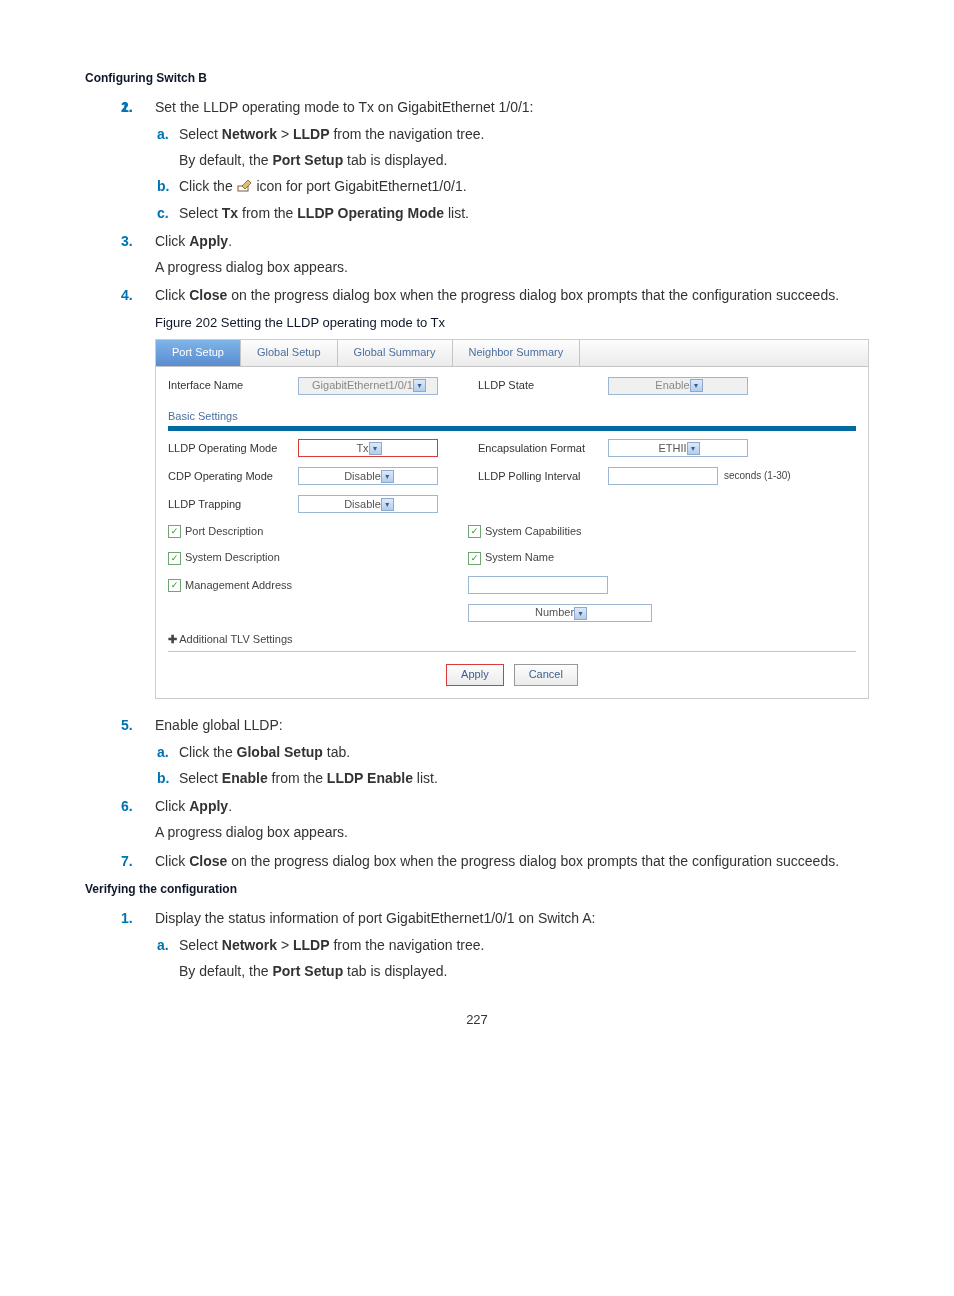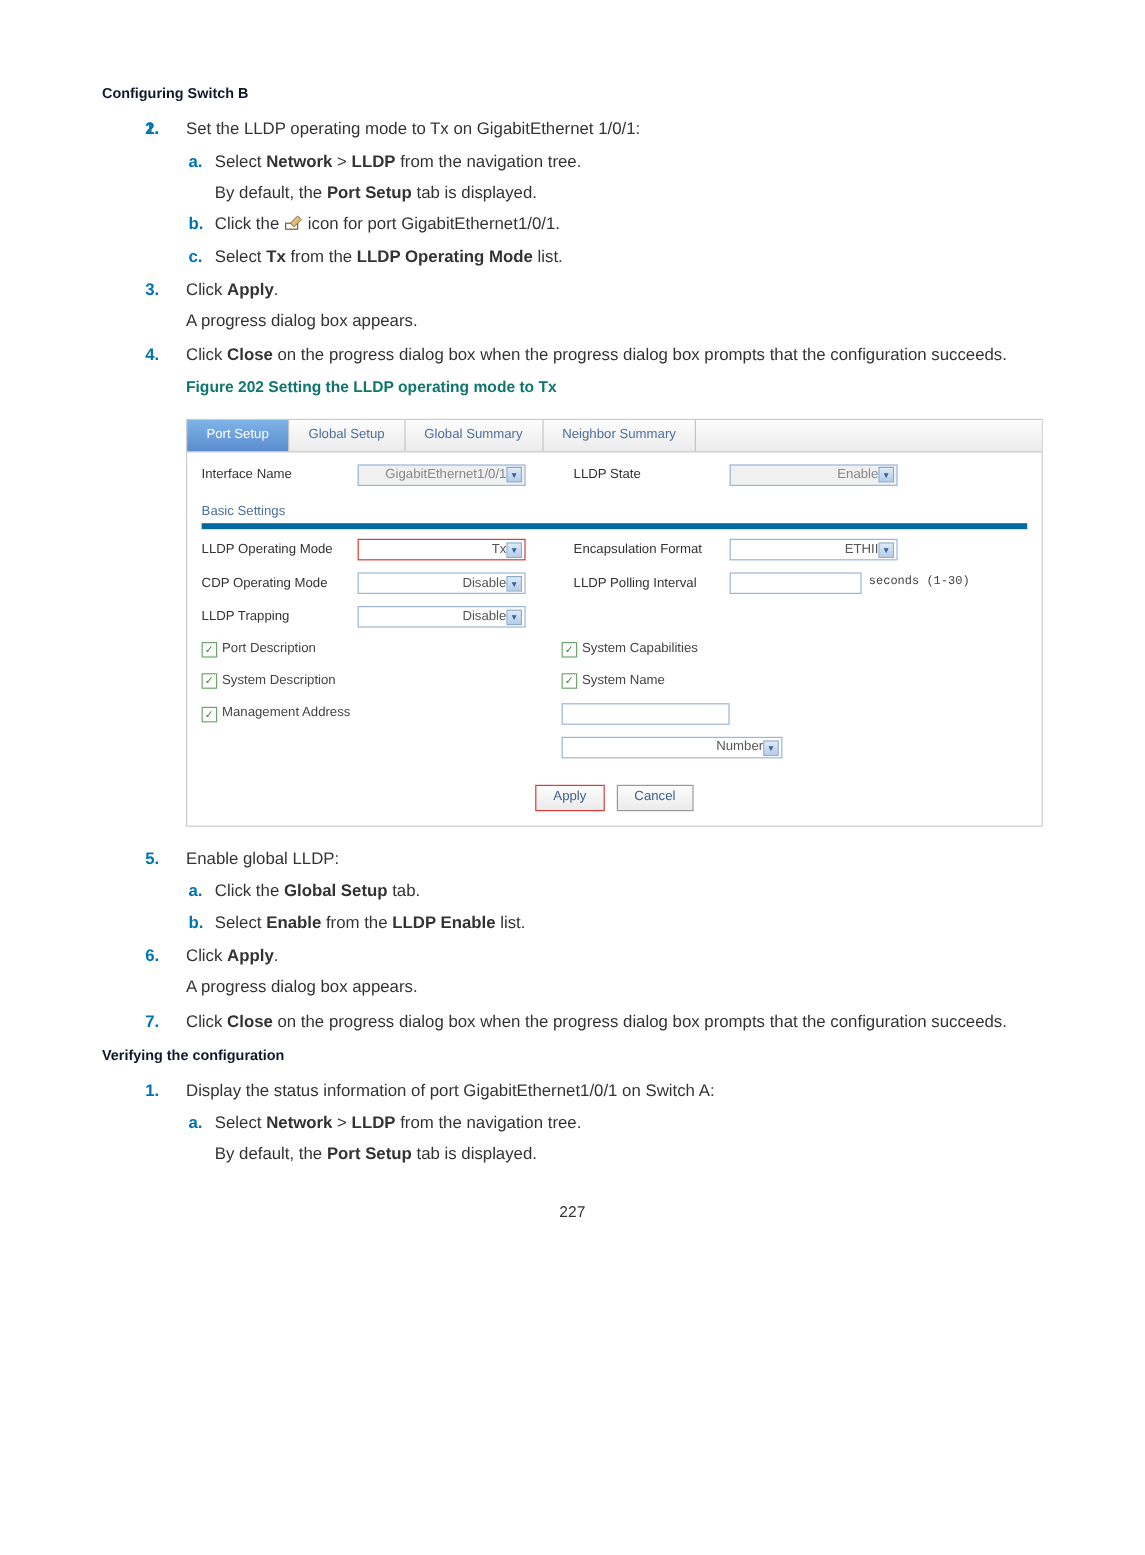--- a/index.html
+++ b/index.html
@@ -42,24 +42,24 @@
     position: relative;
     margin-bottom: 6px;
   }
   ol.lettered > li > .letter {
     position: absolute;
     left: -22px;
     color: #0073b3;
     font-weight: bold;
   }
   .figcap {
-    color: #0f766e;
-    font-weight: bold;
+    color: #0f172a;
+    font-weight: normal;
     font-size: 13px;
-    margin: 8px 0 16px 0;
+    margin: 8px 0 6px 0;
   }
   .screenshot {
     border: 1px solid #ccc;
     margin: 0 0 16px 0;
     font-size: 11px;
     color: #444;
     background: #fff;
   }
   .tabs {
     display: flex;
@@ -88,21 +88,21 @@
     width: 130px;
     color: #333;
   }
   .ctrl {
     width: 140px;
     height: 18px;
     border: 1px solid #9db6d4;
     background: #fff;
     display: flex;
     align-items: center;
-    justify-content: flex-end;
+    justify-content: center;
     padding: 0 2px 0 4px;
     color: #555;
     box-sizing: border-box;
   }
   .ctrl.disabled { background: #f0f0f0; color:#888; }
   .ctrl.highlight { border-color: #d93a3a; }
   .arrow {
     width: 13px;
     height: 13px;
     background: linear-gradient(#ddeaf8,#b3cdec);
@@ -213,21 +213,21 @@
         </div>
 
         <div class="row">
           <div class="lbl">CDP Operating Mode</div>
           <div class="ctrl">
               <span>Disable</span>
               <span class="arrow">▾</span>
             </div>
           <div class="lbl col2">LLDP Polling Interval</div>
           <div class="ctrl" style="width:110px;"></div>
-          <div style="margin-left:6px;font-size:10px;font-family:Liberation Mono, monospace;">seconds (1-30)</div>
+          <div style="margin-left:6px;font-size:10px;">seconds (1-30)</div>
         </div>
 
         <div class="row">
           <div class="lbl">LLDP Trapping</div>
           <div class="ctrl">
               <span>Disable</span>
               <span class="arrow">▾</span>
             </div>
         </div>
 
@@ -260,20 +260,23 @@
           <div class="ctrl" style="width:140px;"></div>
         </div>
         <div class="row">
           <div style="width:300px;"></div>
           <div class="ctrl" style="width:184px;">
               <span>Number</span>
               <span class="arrow">▾</span>
             </div>
         </div>
 
+        <div style="border-bottom:1px solid #c5c5c5;padding-bottom:3px;margin-bottom:0;">
+          <span><span class="plus">✚</span><span>Additional TLV Settings</span></span>
+        </div>
       </div>
 
       <div class="buttons">
         <div class="btn primary">Apply</div>
         <div class="btn">Cancel</div>
       </div>
     </div>
   </li>
 
   <li><span class="num">5.</span><span>Enable global LLDP:</span>

